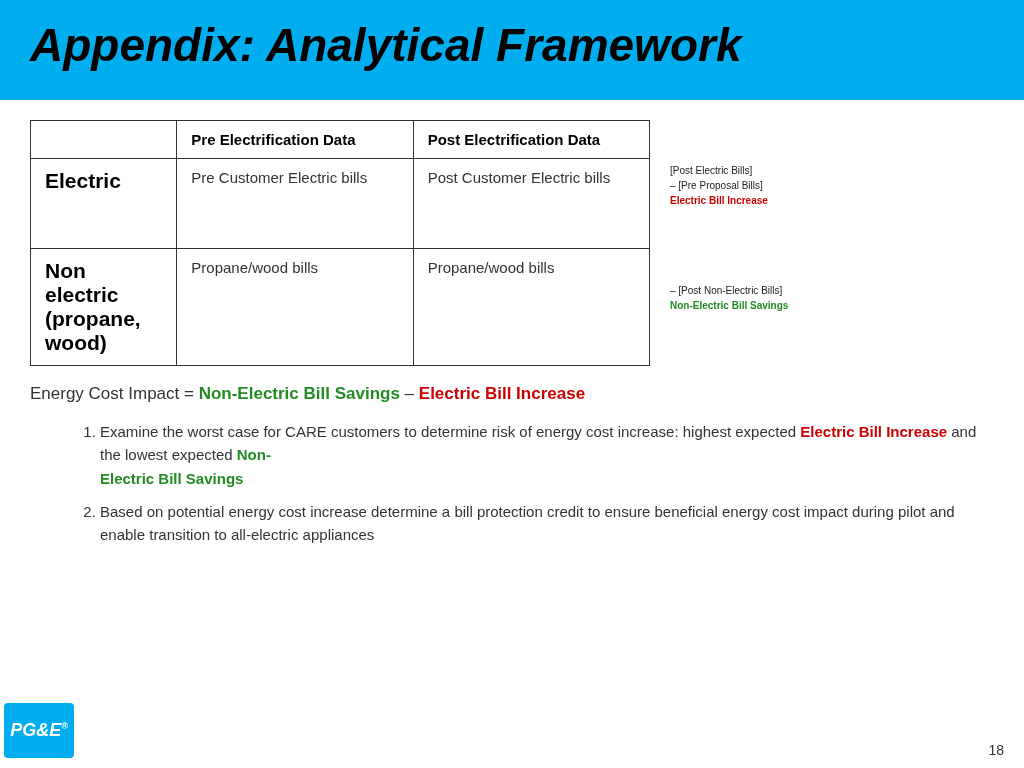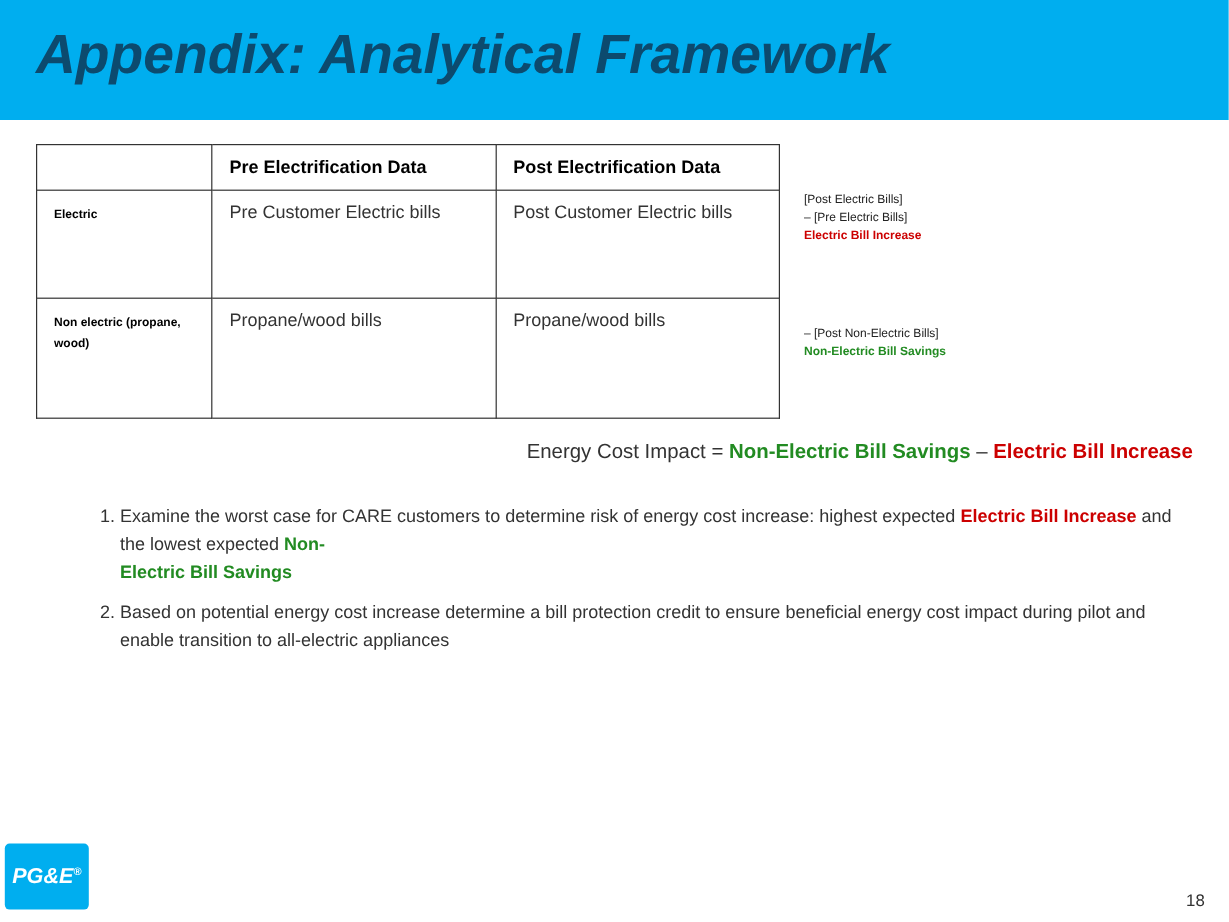--- a/index.html
+++ b/index.html
@@ -11,21 +11,21 @@
       overflow: hidden;
     }
 
     
     .header {
       background: #00AEEF;
       padding: 18px 30px;
       height: 100px;
     }
     .header-title {
-      color: #0c4a6e;
+      color: #000000;
       font-size: 46px;
       font-weight: bold;
       font-style: italic;
     }
 
     
     .main {
       padding: 20px 30px 10px 30px;
       display: flex;
       flex-direction: column;
@@ -61,21 +61,21 @@
       width: 130px;
     }
     .data-table thead td:nth-child(2) {
       width: 210px;
     }
     .data-table thead td:nth-child(3) {
       width: 210px;
     }
     .row-label {
       font-weight: bold;
-      font-size: 10px;
+      font-size: 21px;
     }
     .cell-content {
       font-size: 15px;
       color: #333;
     }
     .electric-row td {
       height: 90px;
     }
     .non-electric-row td {
       height: 100px;
@@ -101,23 +101,23 @@
       color: #CC0000;
       font-weight: bold;
     }
     .annotation-text-green {
       color: #228B22;
       font-weight: bold;
     }
 
     
     .formula-section {
-      text-align: right;
+      text-align: left;
       font-size: 17px;
-      margin-bottom: 32px;
+      margin-bottom: 16px;
       color: #333;
     }
     .formula-green {
       color: #228B22;
       font-weight: bold;
     }
     .formula-red {
       color: #CC0000;
       font-weight: bold;
     }
@@ -222,21 +222,21 @@
             <span class="cell-content">Propane/wood bills</span>
           </td>
         </tr>
       </tbody>
     </table>
 
     <div class="annotations">
 
       <div class="annotation-block">
         <div class="annotation-text-dark">[Post Electric Bills]</div>
-        <div class="annotation-text-dark">– [Pre Electric Bills]</div>
+        <div class="annotation-text-dark">– [Pre Proposal Bills]</div>
         <div class="annotation-text-red">Electric Bill Increase</div>
       </div>
 
       <div class="annotation-block">
         <div class="annotation-text-dark">– [Post Non-Electric Bills]</div>
         <div class="annotation-text-green">Non-Electric Bill Savings</div>
       </div>
     </div>
 
   </div>

